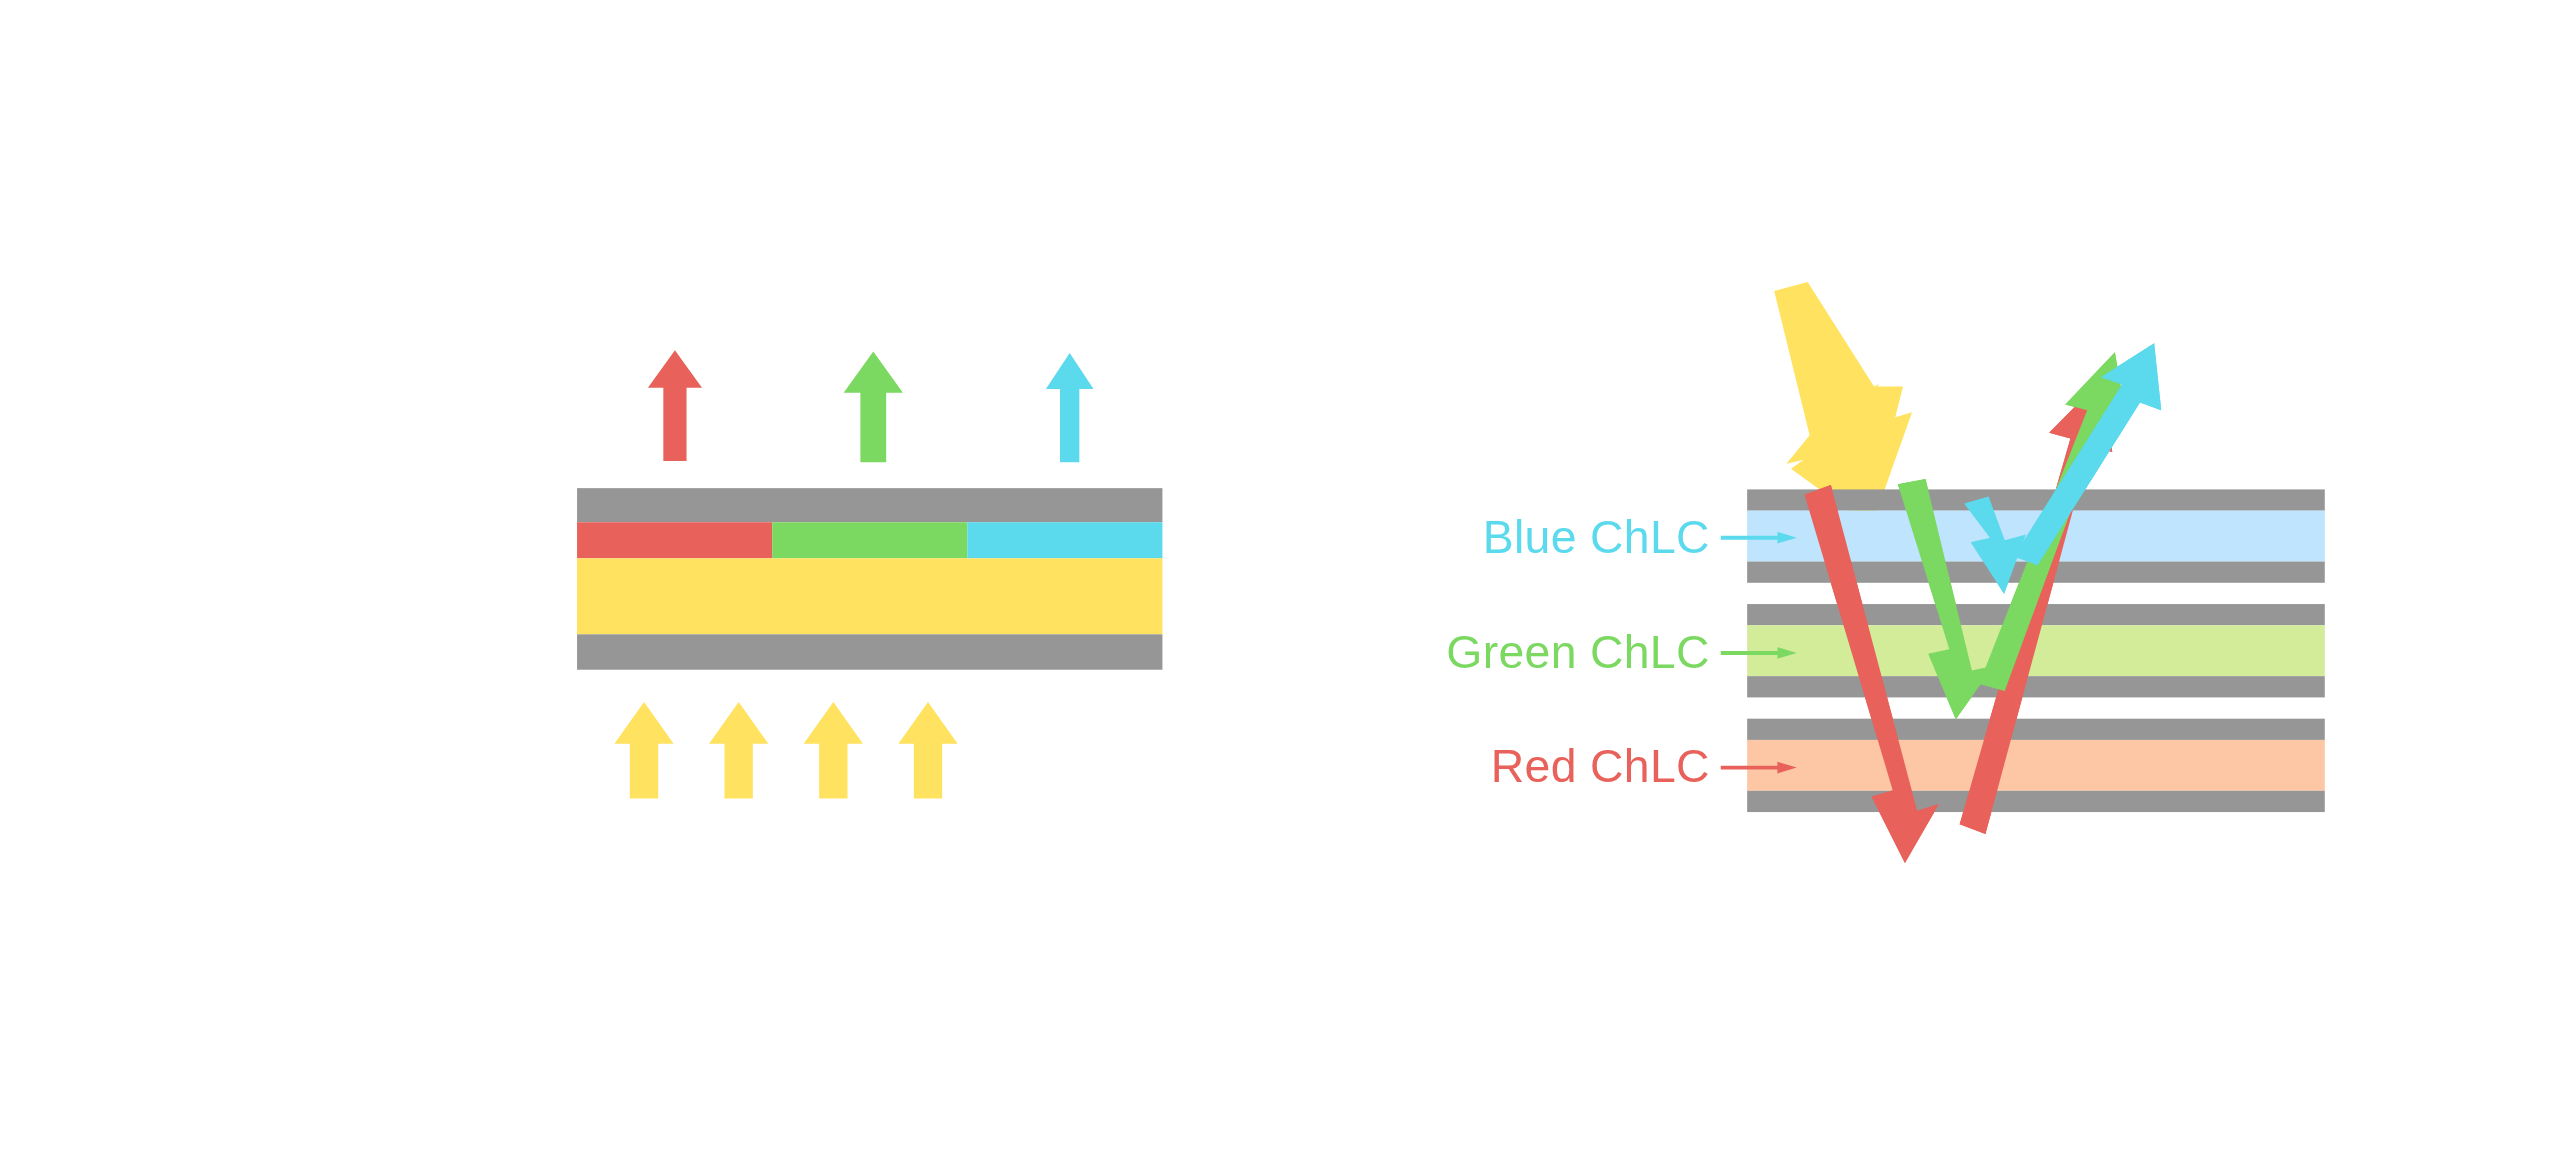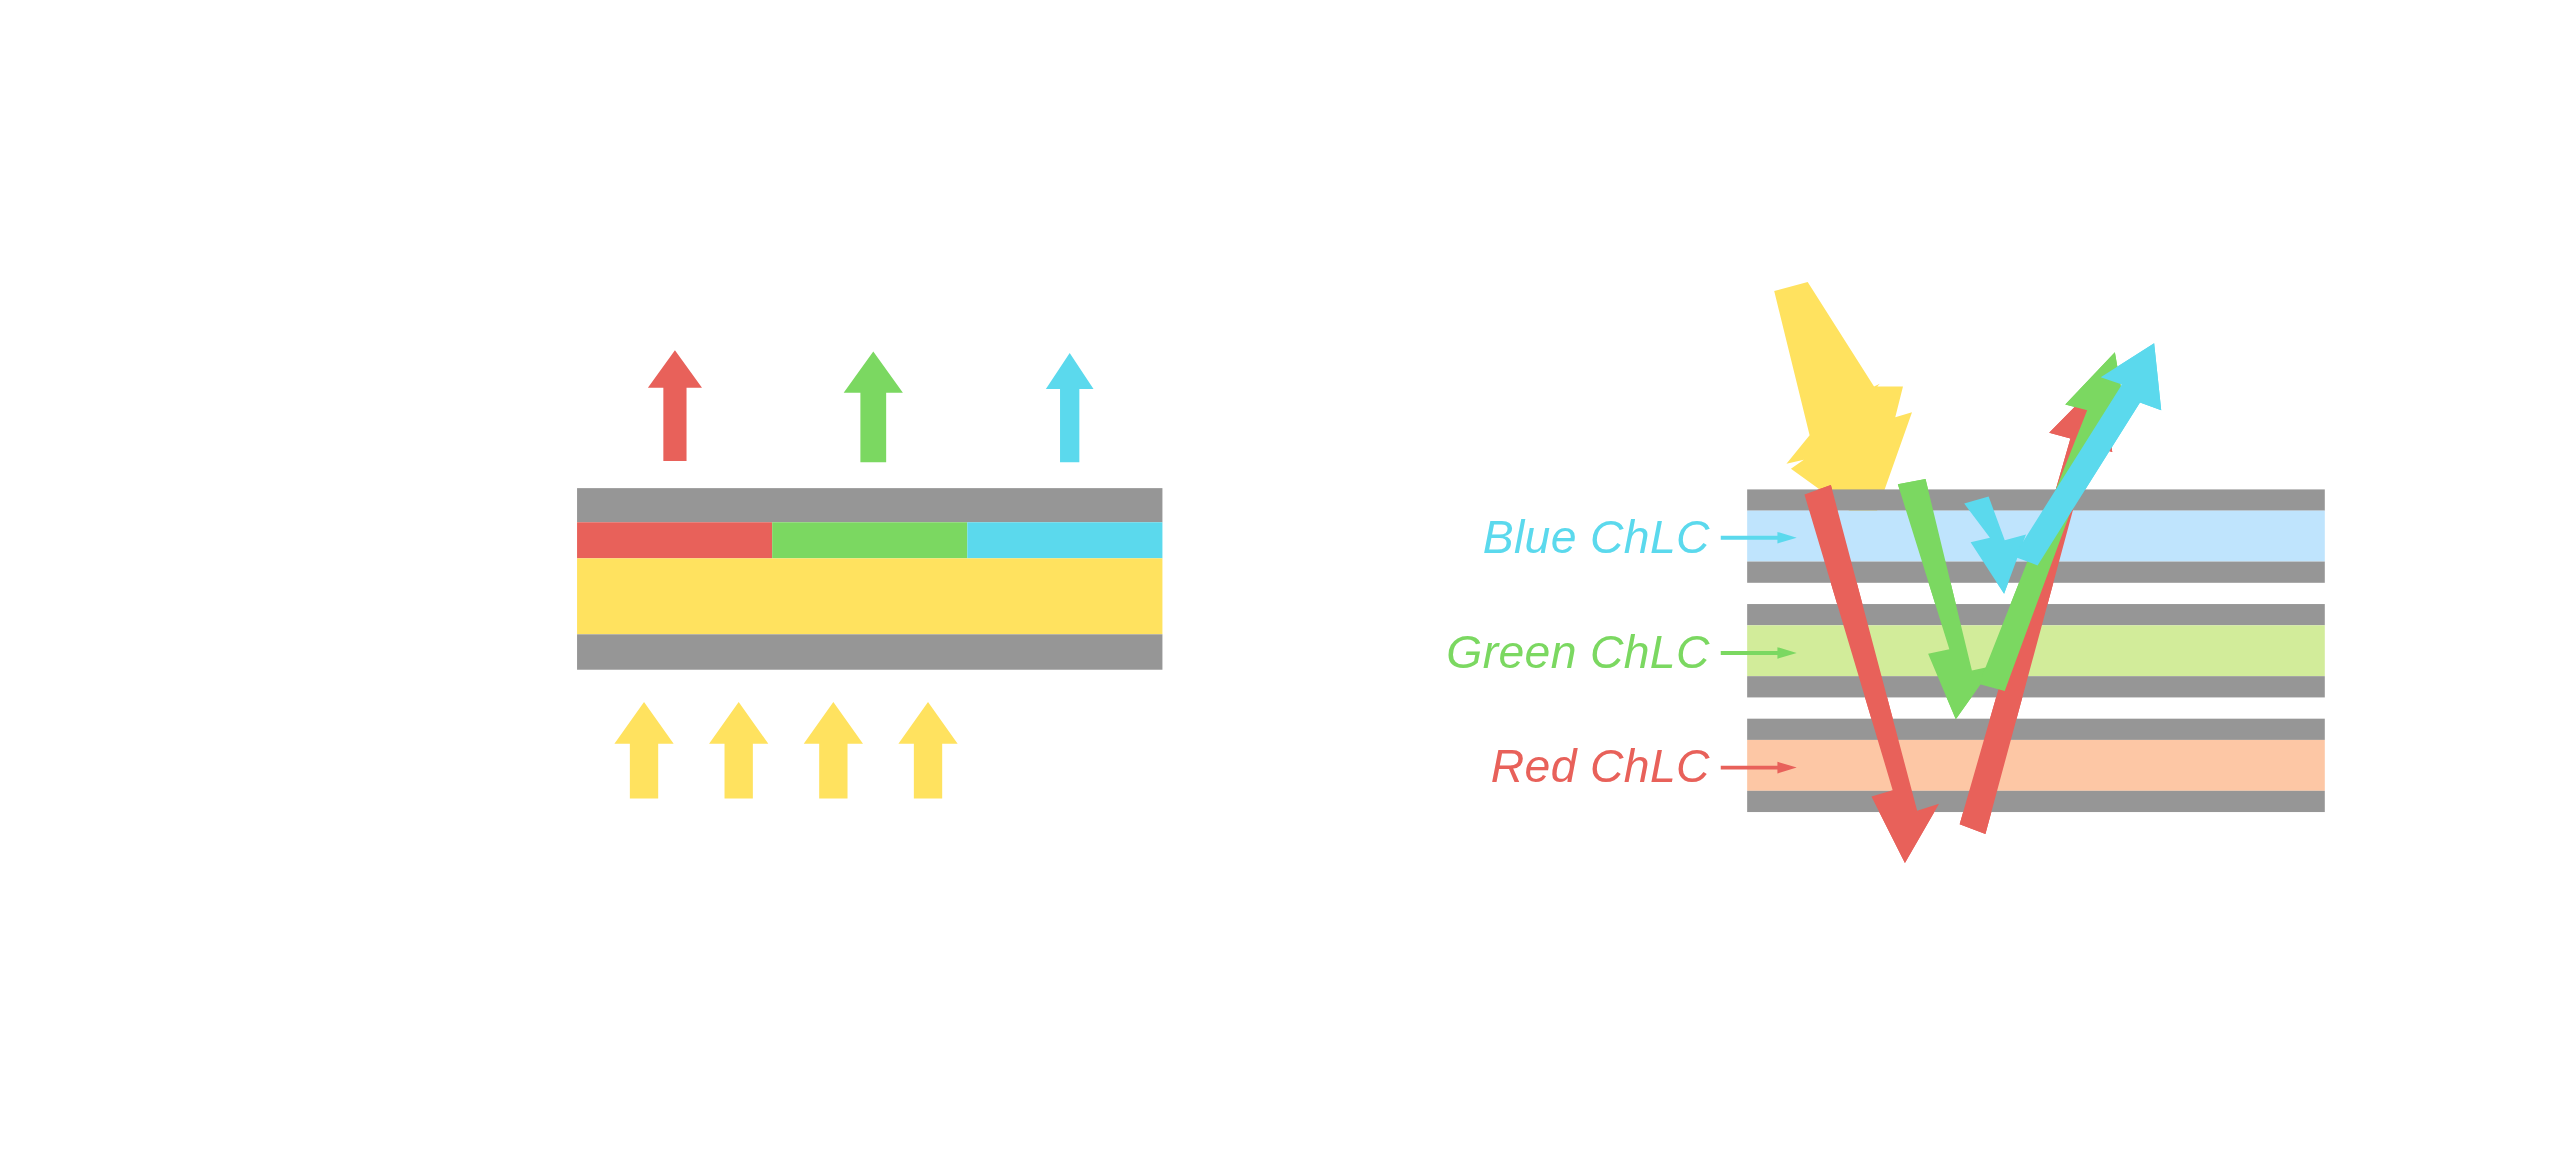--- a/index.html
+++ b/index.html
@@ -31,21 +31,21 @@
   .label-text {
     font-family: "Liberation Sans", sans-serif;
     font-size: 72px;
     font-weight: 400;
     letter-spacing: 0.5px;
   }
 </style>
 </head>
 <body>
 
-<div id="diagram-root" style="background: rgb(255, 255, 255); font-style: italic;">
+<div id="diagram-root" style="background: rgb(255, 255, 255);">
 
   <svg class="stage" viewBox="0 0 4000 1792" xmlns="http://www.w3.org/2000/svg">
 
     <g>
 
       <g>
 
         <path d="M1048 544 L1090 602 L1066 602 L1066 716 L1030 716 L1030 602 L1006 602 Z" fill="#E8615A"></path>
 
         <path d="M1356 546 L1402 610 L1376 610 L1376 718 L1336 718 L1336 610 L1310 610 Z" fill="#7BD861"></path>

